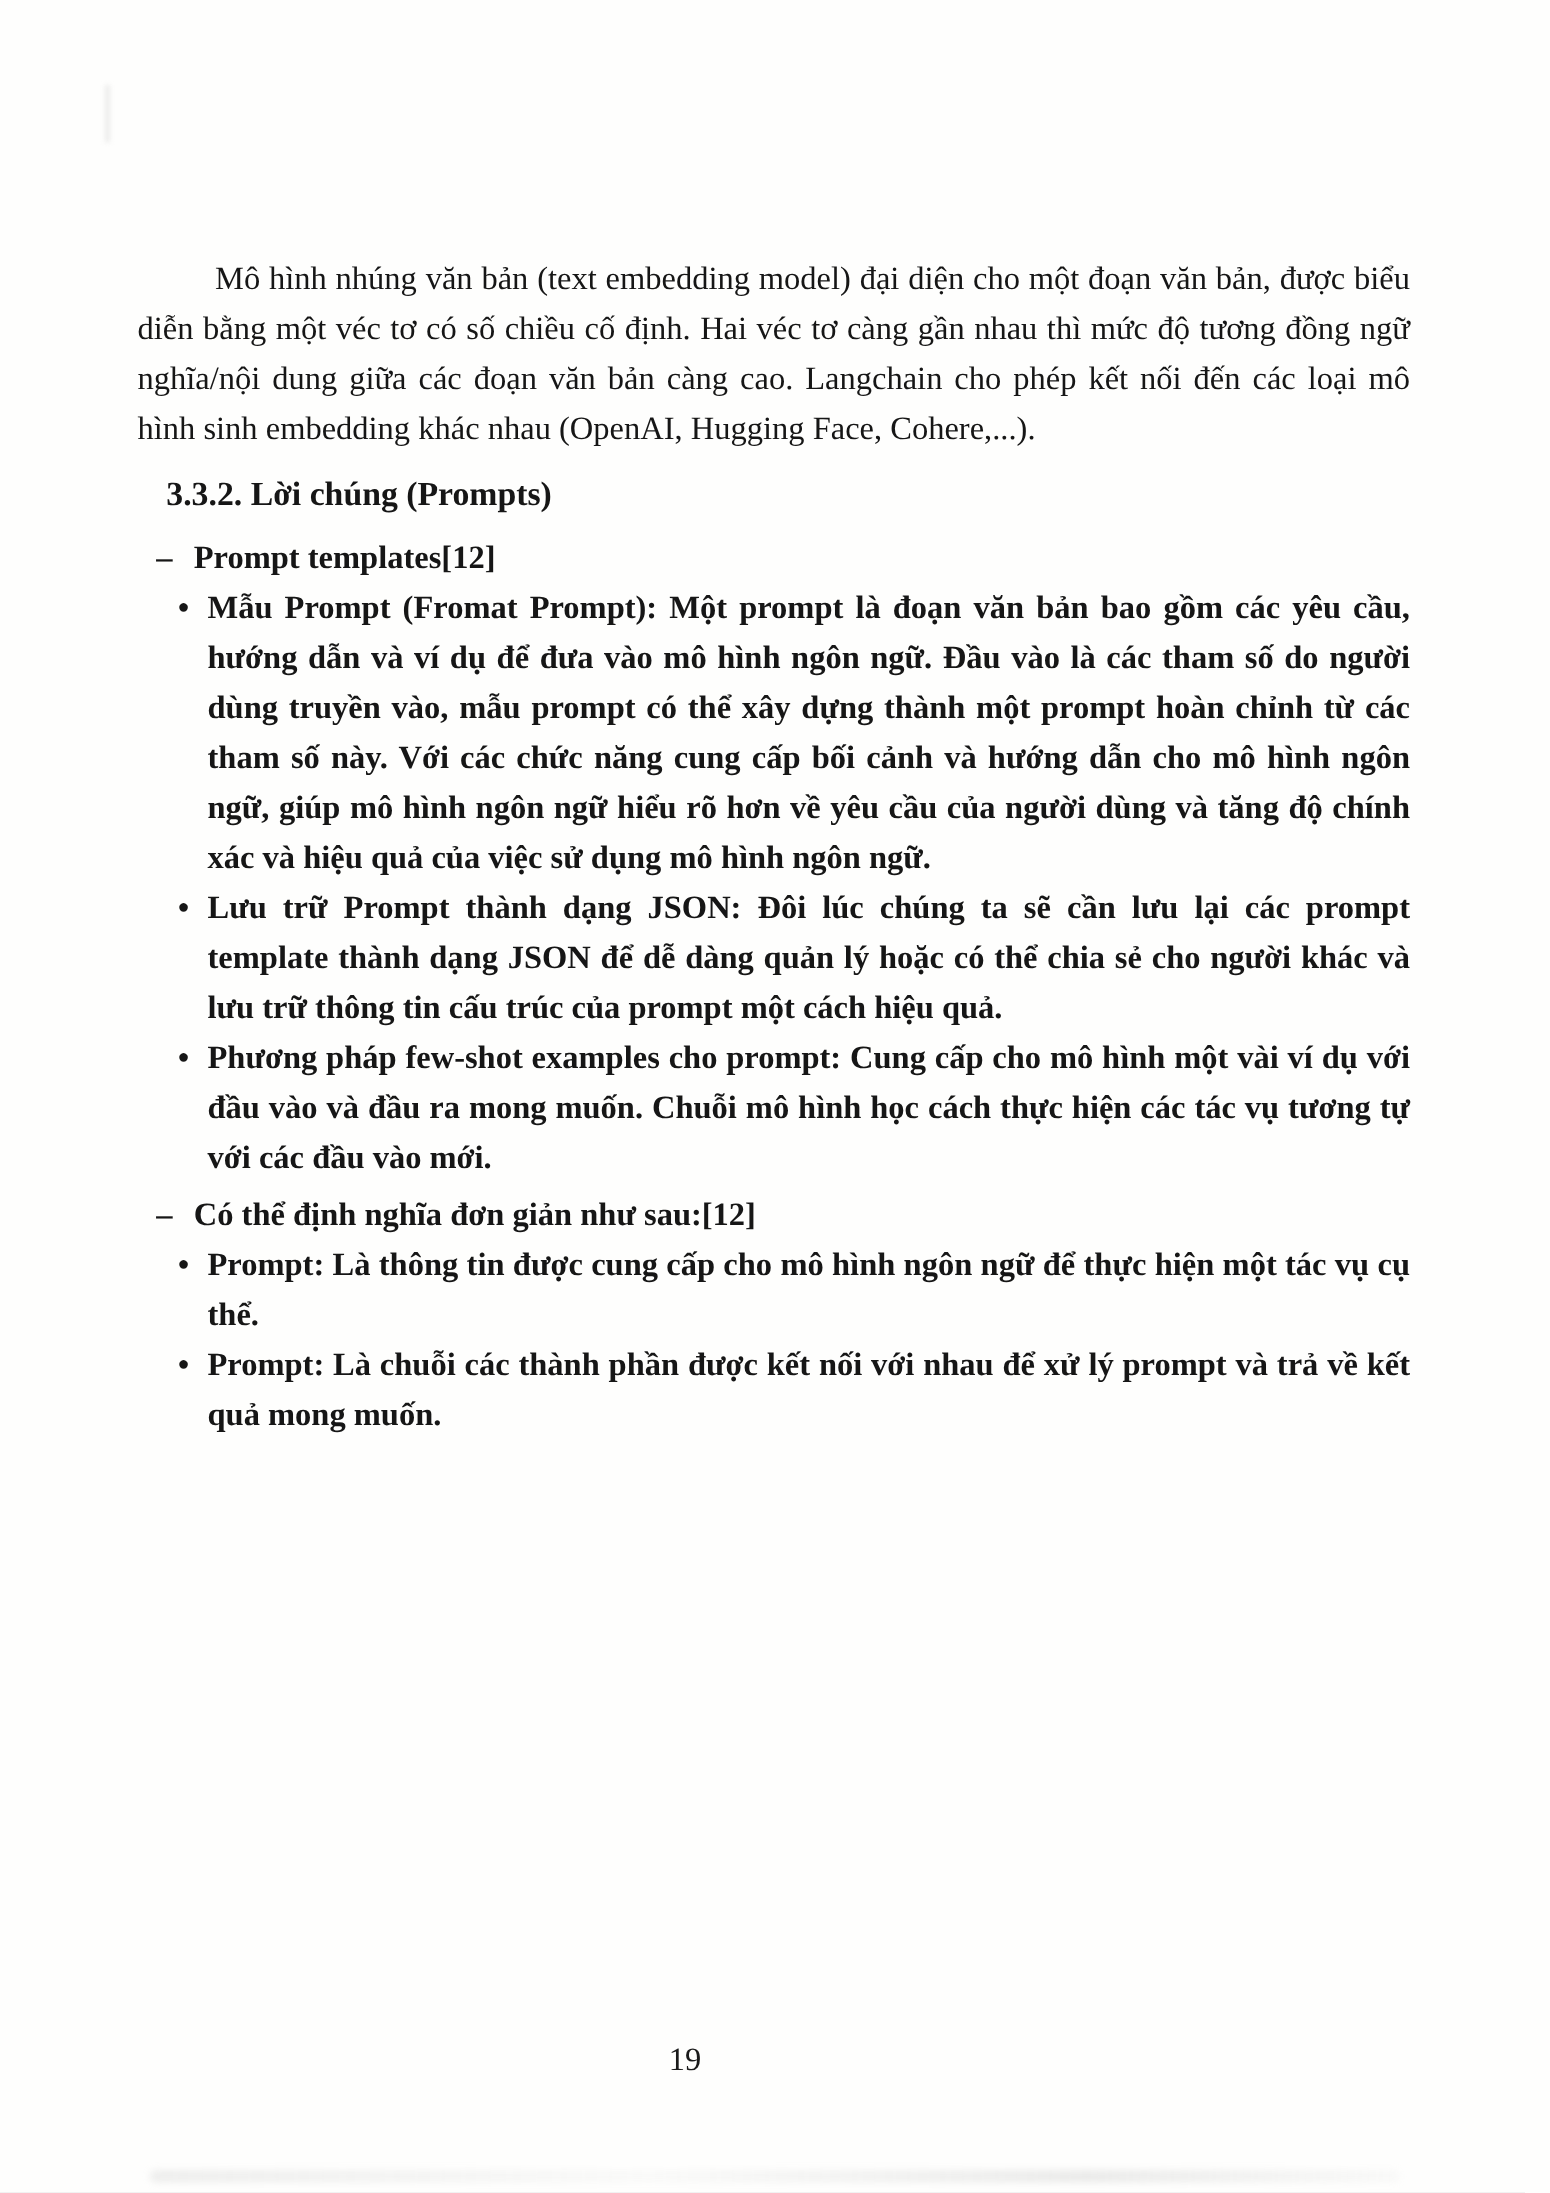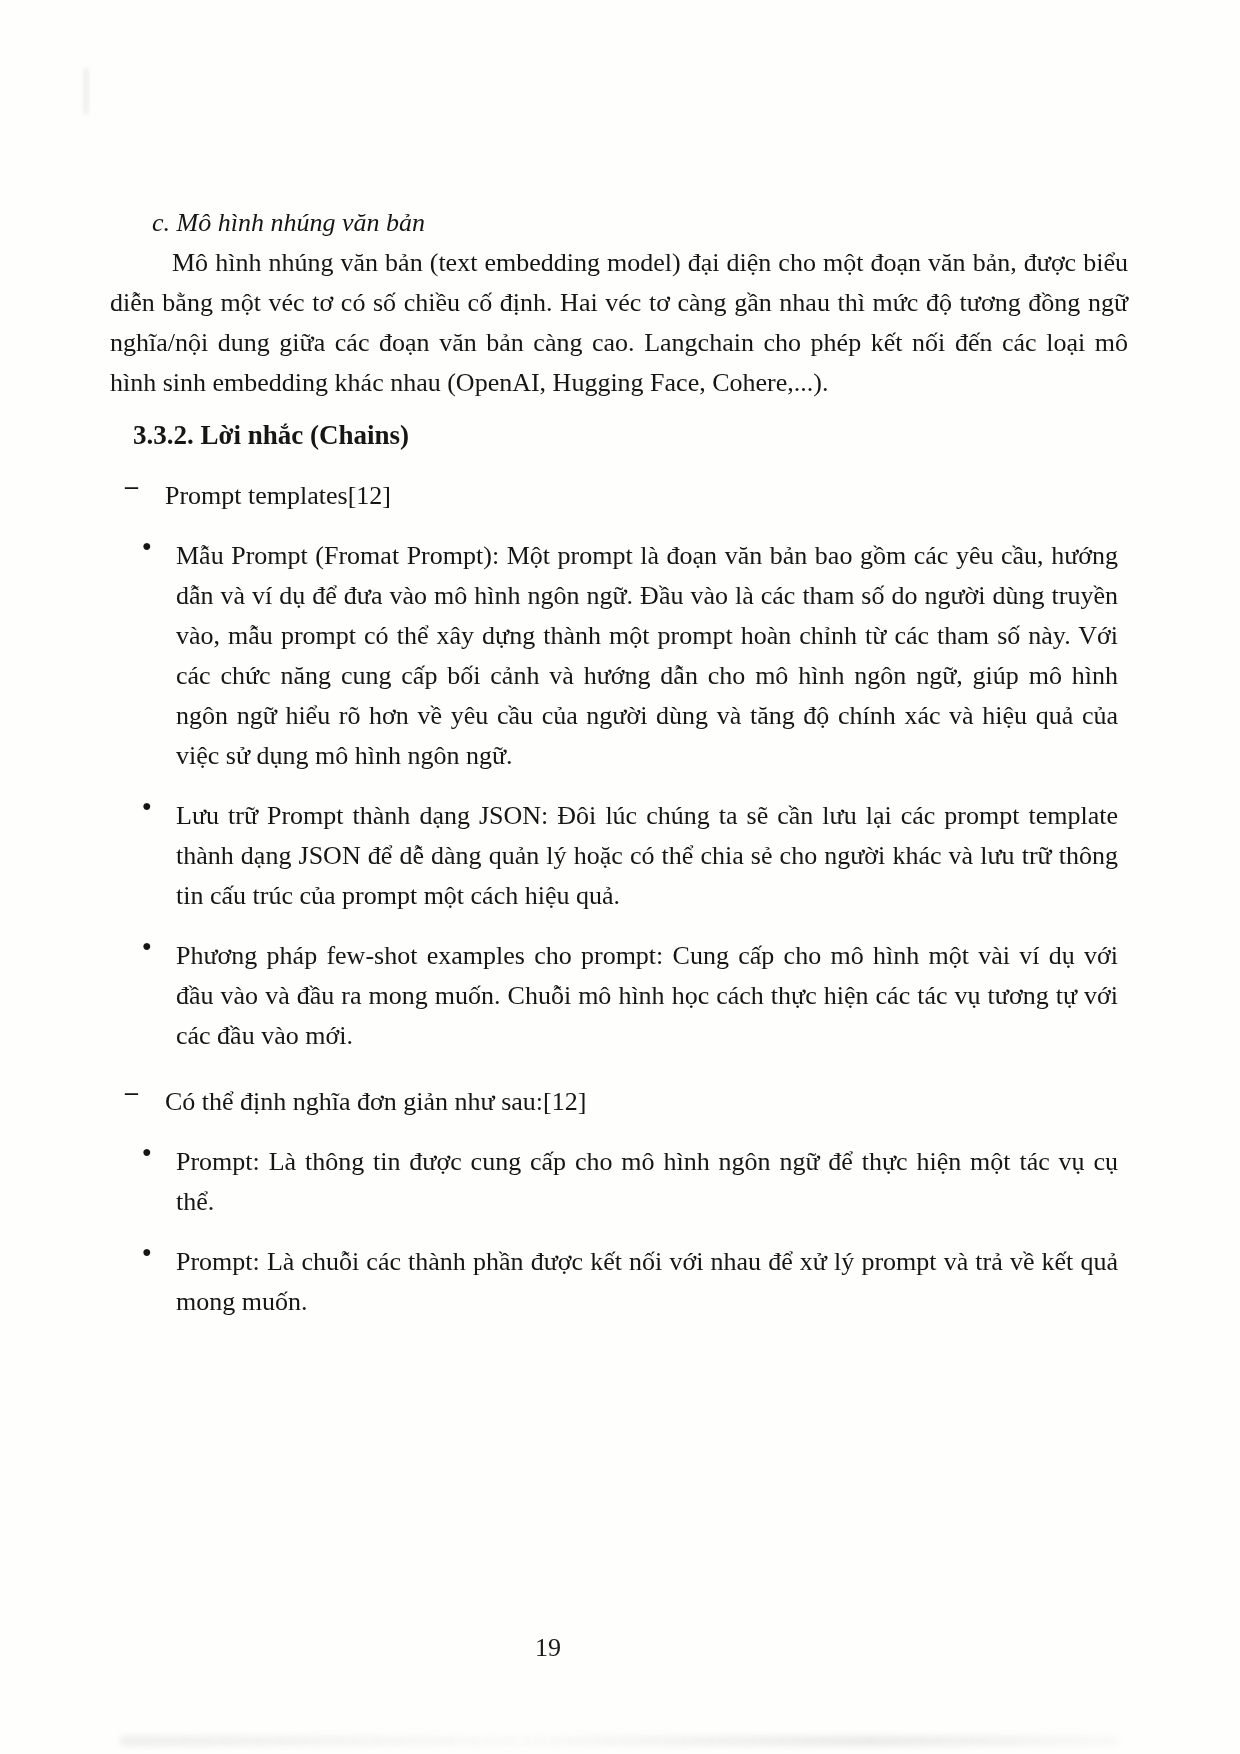--- a/index.html
+++ b/index.html
@@ -56,21 +56,22 @@
   .bullet-marker {
     flex: 0 0 auto;
     margin-left: 32px;
     width: 24px;
     font-size: 16px;
     line-height: 40px;
   }
   .bullet-text {
     flex: 1 1 auto;
     text-align: justify;
-    margin: 10px;
+    margin: 0;
+    font-weight: bold;
   }
   .mt6  { margin-top: 6px; }
   .mt14 { margin-top: 14px; }
   .chains-para { text-indent: 58px; }
   .page-number {
     position: absolute;
     top: 1633px;
     left: 0;
     width: 1096px;
     text-align: center;
@@ -99,25 +100,24 @@
   }
 </style>
 </head>
 <body>
 
 <div class="page">
   <div class="scan-mark-left"></div>
 
   <div class="content">
 
-    <p class="sub-heading">c. Mô hình nhúng văn bản</p>
 
     <p class="para">Mô hình nhúng văn bản (text embedding model) đại diện cho một đoạn văn bản, được biểu diễn bằng một véc tơ có số chiều cố định. Hai véc tơ càng gần nhau thì mức độ tương đồng ngữ nghĩa/nội dung giữa các đoạn văn bản càng cao. Langchain cho phép kết nối đến các loại mô hình sinh embedding khác nhau (OpenAI, Hugging Face, Cohere,...).</p>
 
-    <h3 class="section-heading">3.3.2. Lời nhắc (Chains)</h3>
+    <h3 class="section-heading">3.3.2. Lời chúng (Prompts)</h3>
 
     <div class="dash-item">
       <span class="dash-marker">–</span>
       <span class="bullet-text">Prompt templates[12]</span>
     </div>
 
     <div class="bullet-item">
       <span class="bullet-marker">●</span>
       <p class="bullet-text">Mẫu Prompt (Fromat Prompt): Một prompt là đoạn văn bản bao gồm các yêu cầu, hướng dẫn và ví dụ để đưa vào mô hình ngôn ngữ. Đầu vào là các tham số do người dùng truyền vào, mẫu prompt có thể xây dựng thành một prompt hoàn chỉnh từ các tham số này. Với các chức năng cung cấp bối cảnh và hướng dẫn cho mô hình ngôn ngữ, giúp mô hình ngôn ngữ hiểu rõ hơn về yêu cầu của người dùng và tăng độ chính xác và hiệu quả của việc sử dụng mô hình ngôn ngữ.</p>
     </div>

